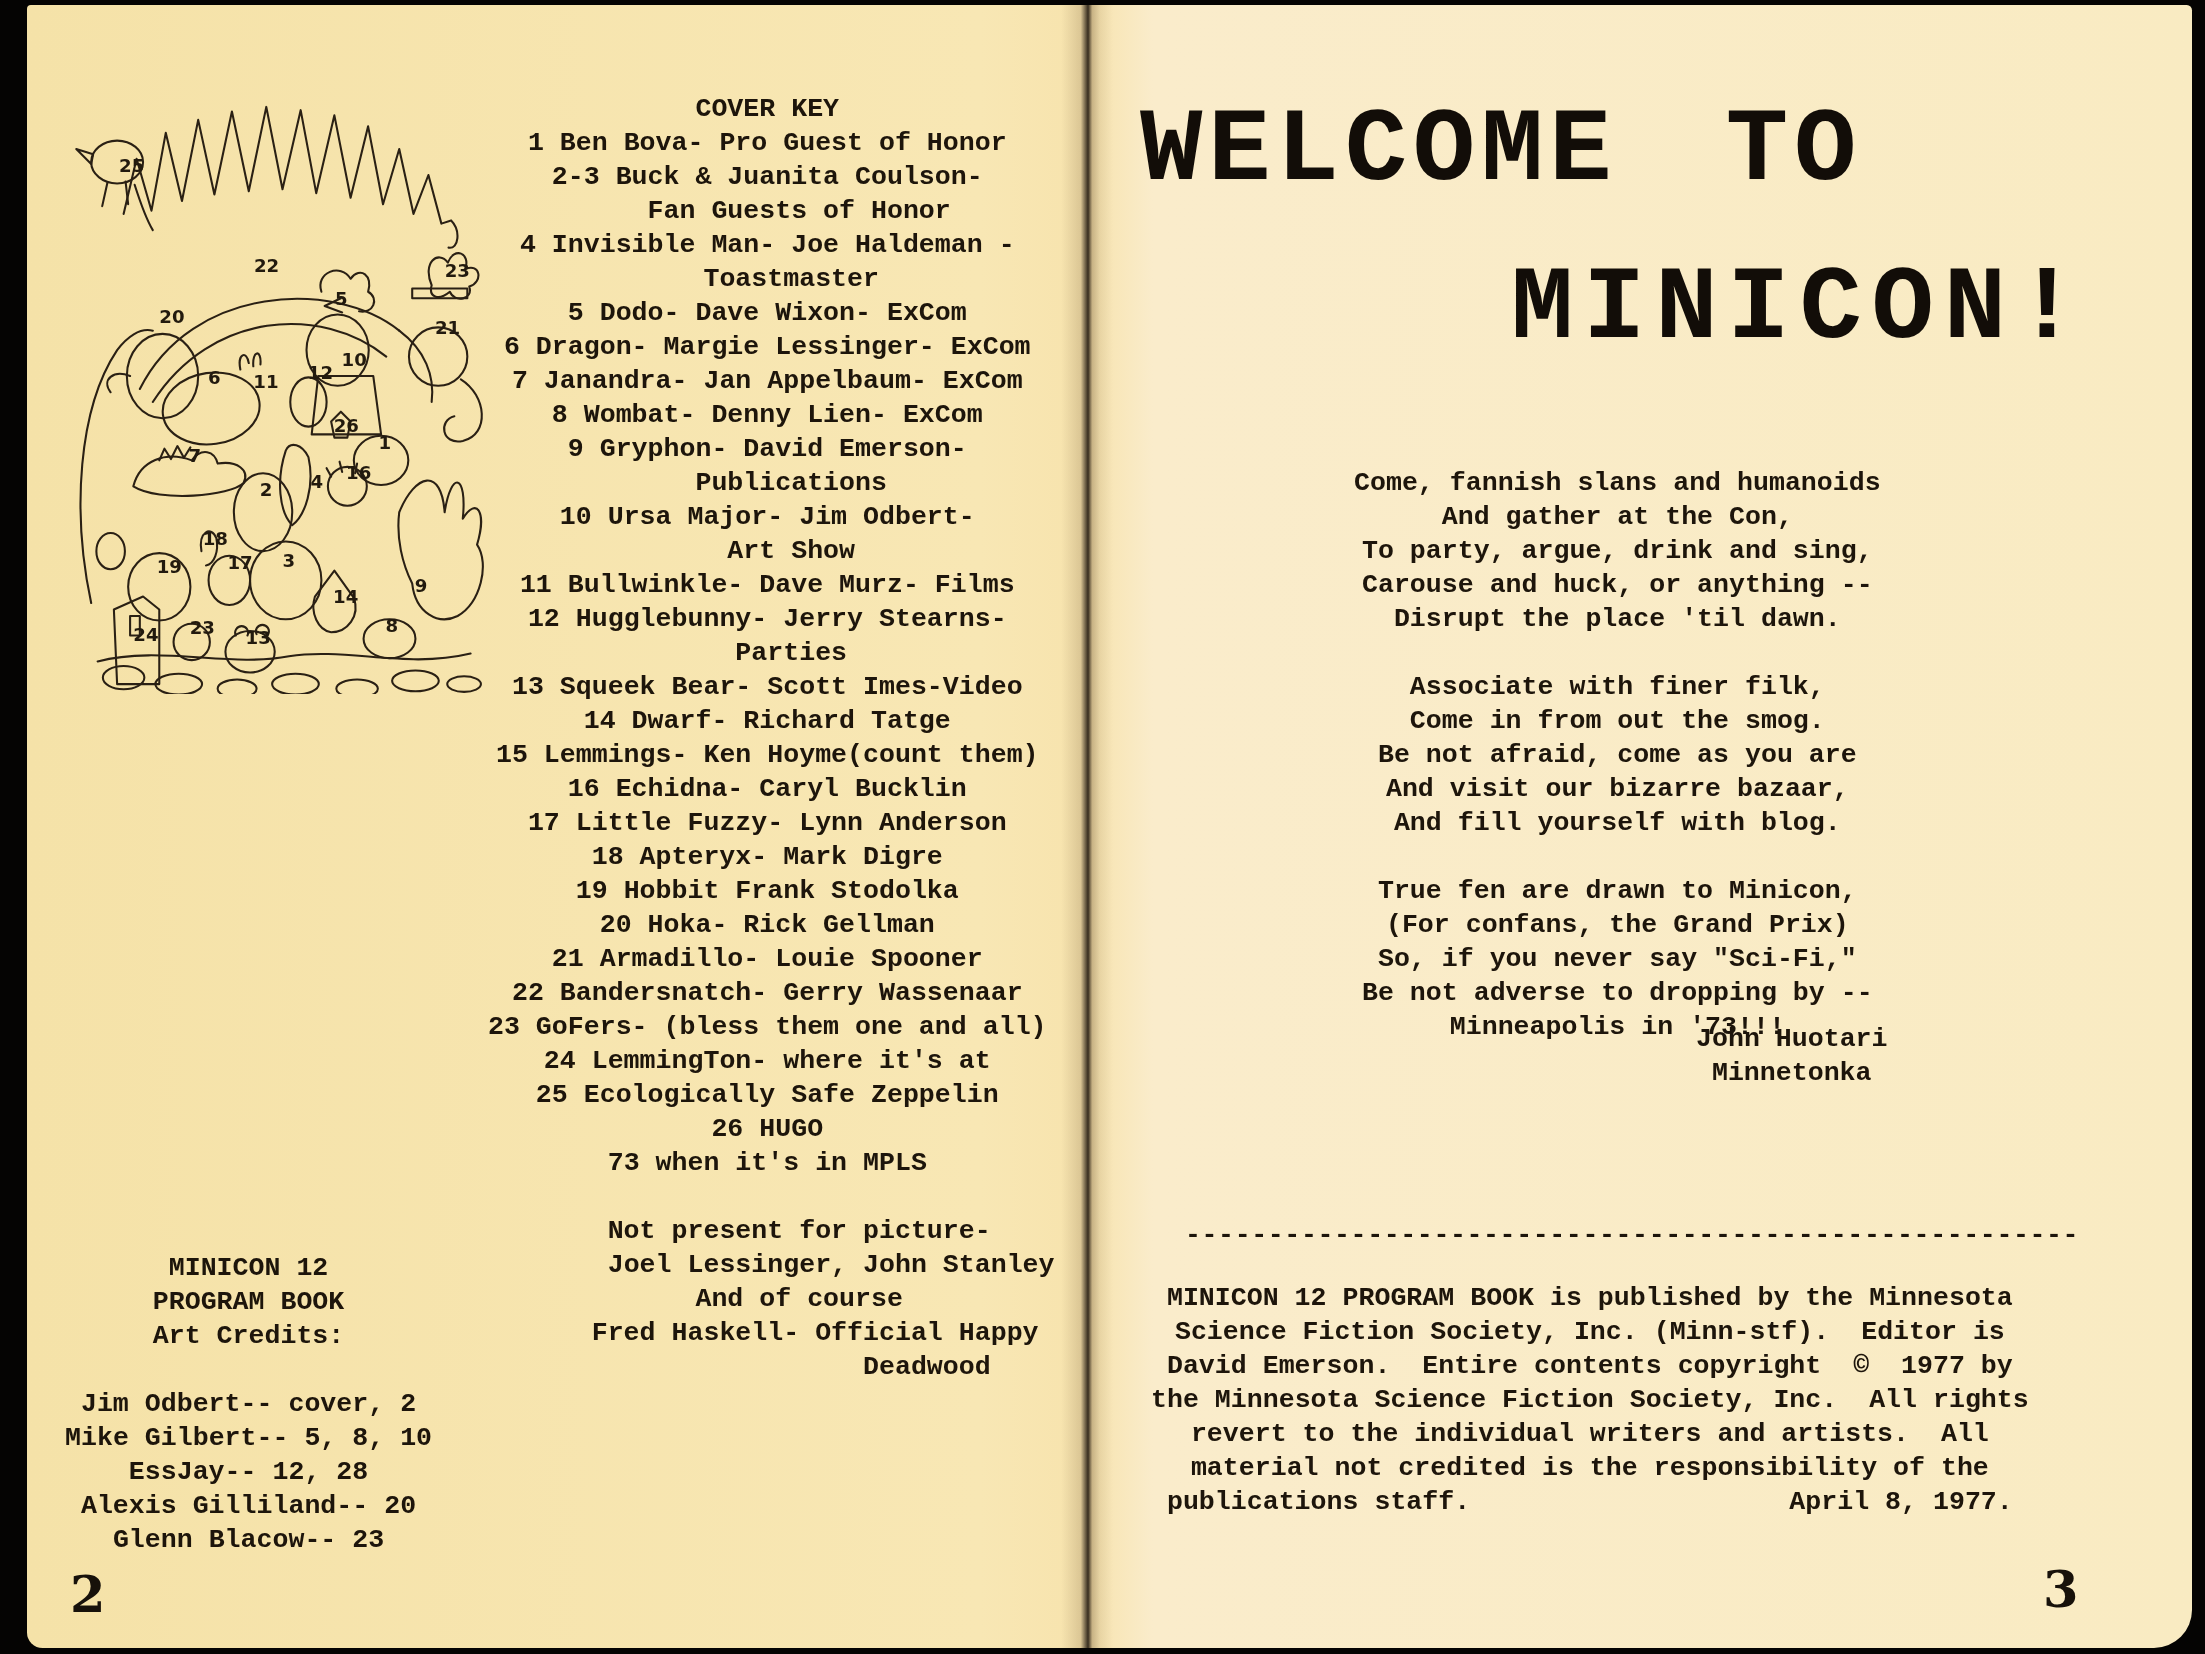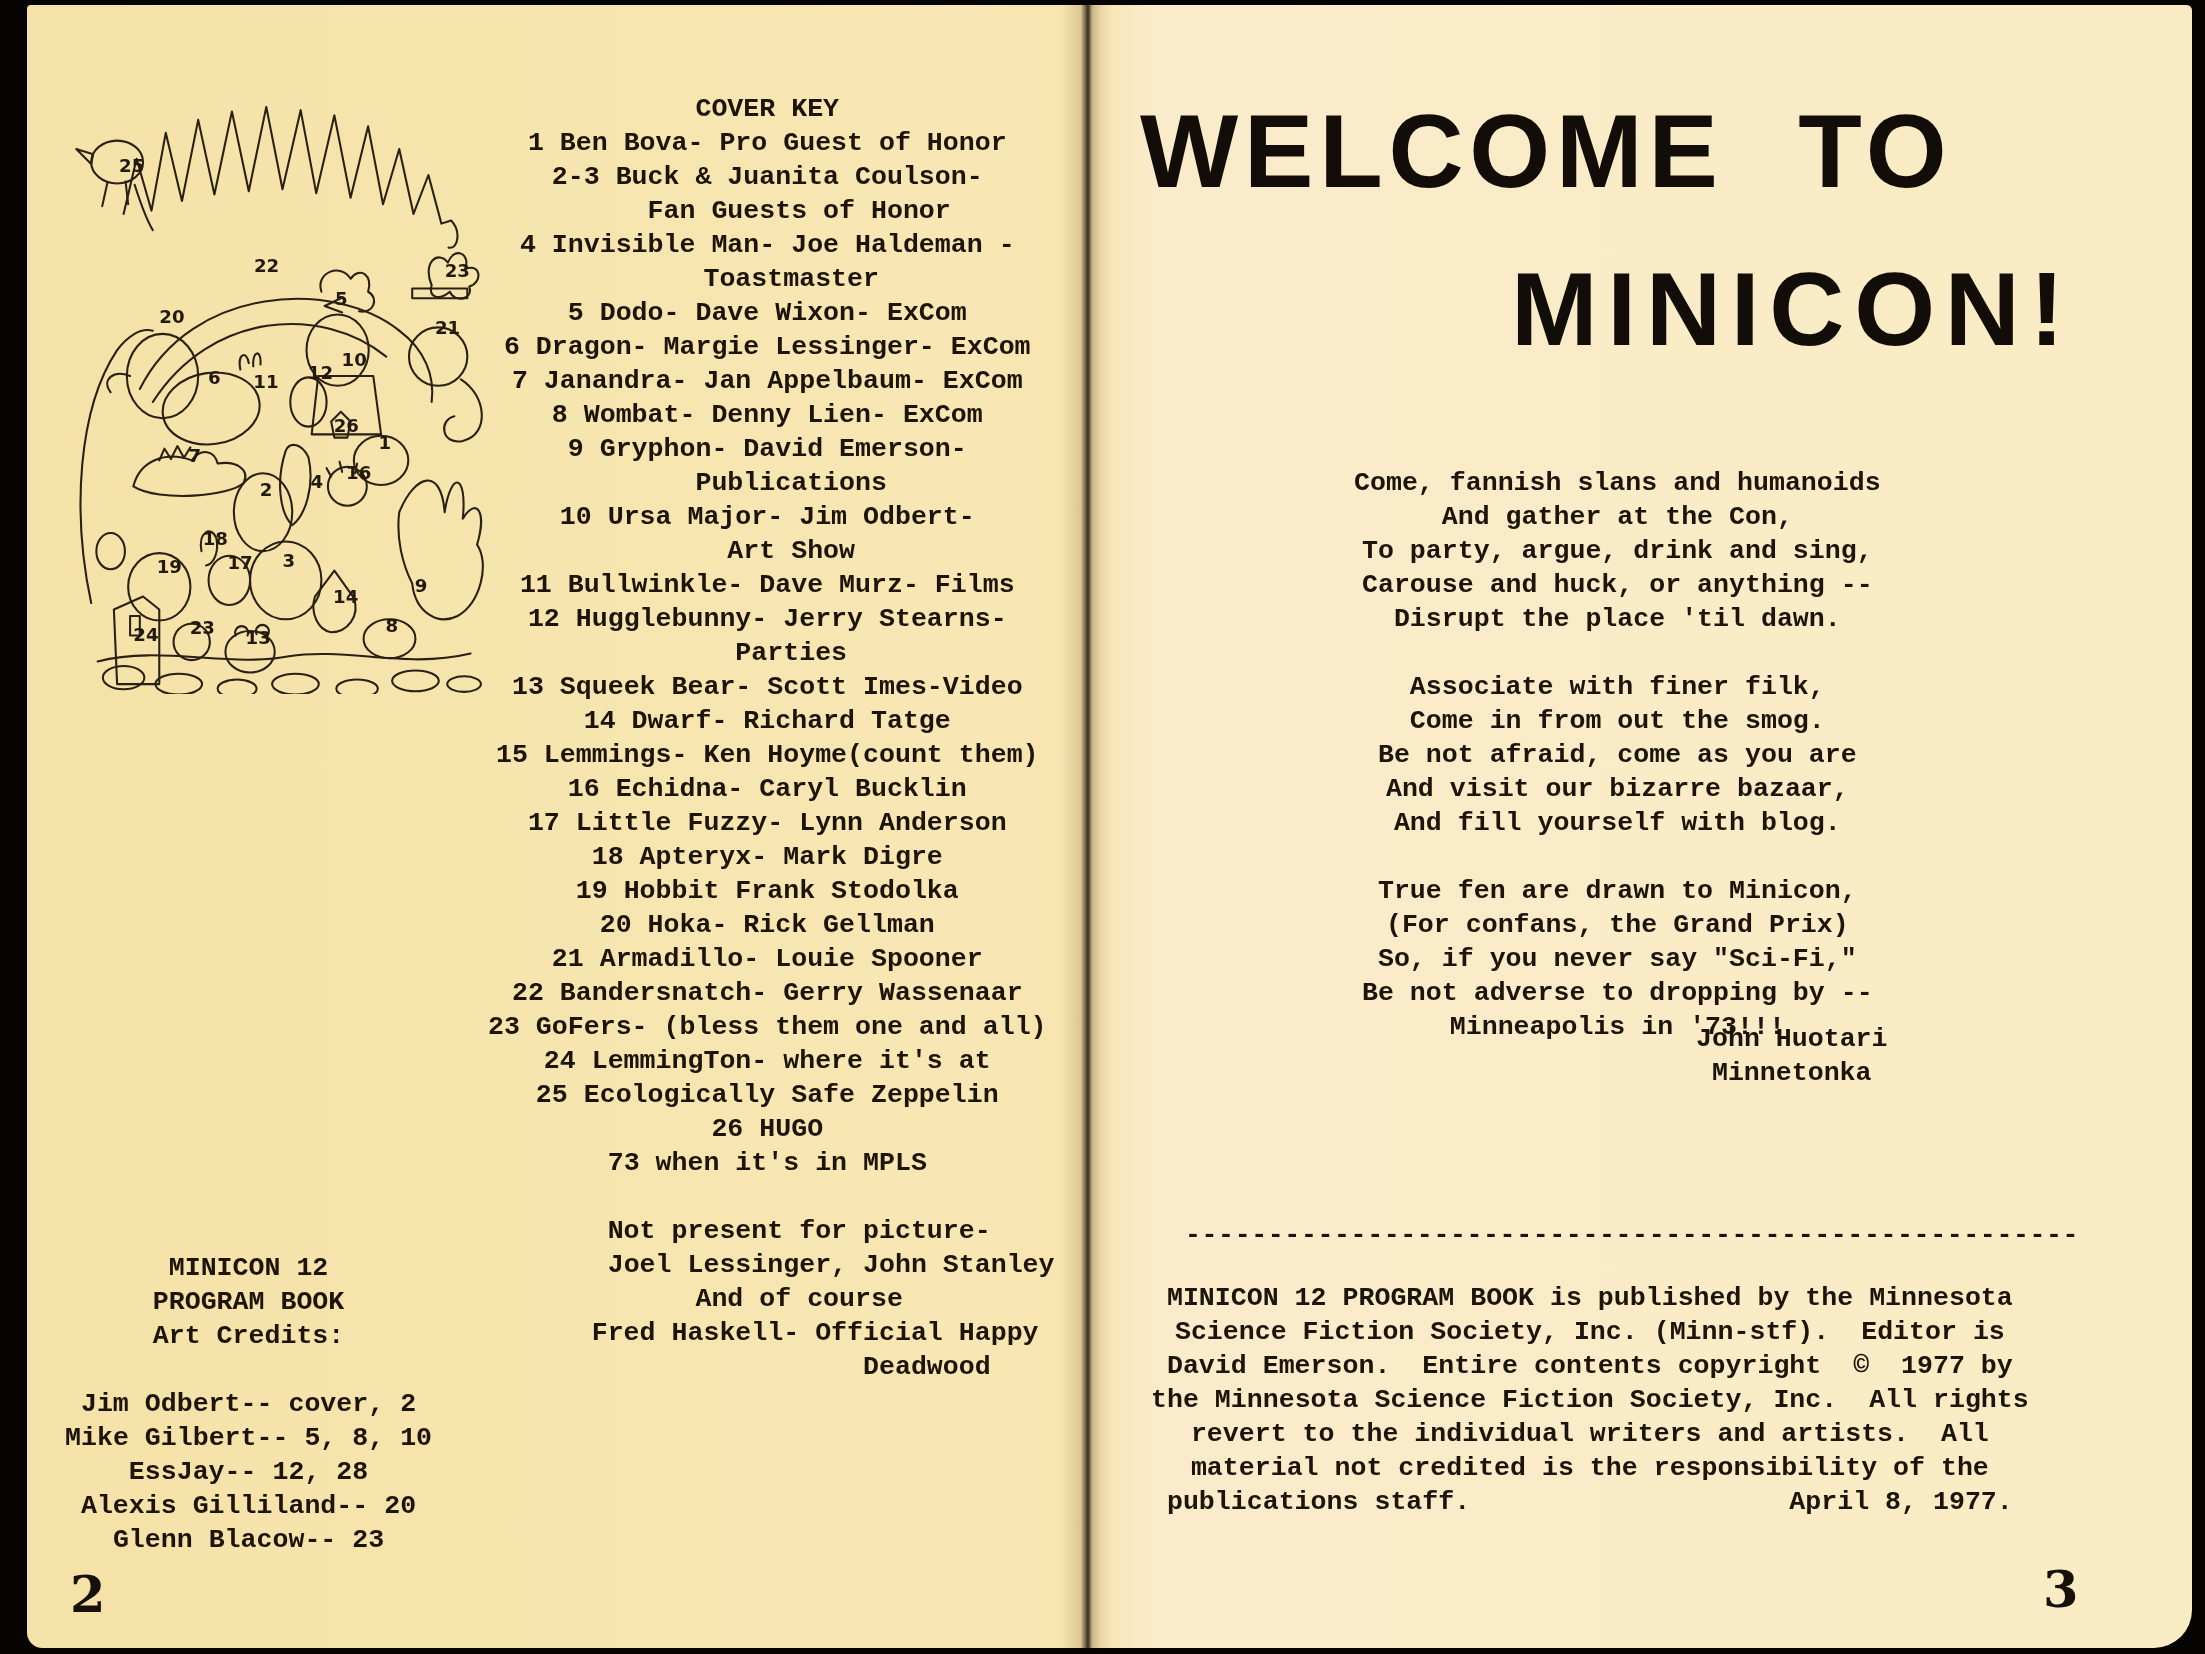--- a/index.html
+++ b/index.html
@@ -5,21 +5,21 @@
   html,body{margin:0;padding:0;background:#000;}
   #stage{position:relative;width:2205px;height:1654px;background:#050403;overflow:hidden;
          font-family:"Liberation Mono",monospace;color:#1d150b;}
   #paper{position:absolute;left:27px;top:5.2px;width:2165px;height:1643px;
          background:linear-gradient(90deg,#f5e2a8 0%,#f8e7b4 44%,#f7e3ad 49%,#faeccb 52%,#f9ebc2 100%);
          border-radius:3.9px 5.2px 38px 15.6px;}
   #gutter{position:absolute;left:1061px;top:5.2px;width:52px;height:1643px;
           background:linear-gradient(90deg,rgba(90,65,35,0) 0%,rgba(90,65,35,0.18) 38%,rgba(20,12,5,0.85) 52%,rgba(90,65,35,0.30) 60%,rgba(120,95,55,0.12) 75%,rgba(90,65,35,0) 100%);}
   .mono{position:absolute;white-space:pre;font-family:"Liberation Mono",monospace;
         font-weight:700;font-size:26.6px;line-height:34px;color:#1d150b;text-align:center;}
-  .title{position:absolute;font-family:Liberation Sans, sans-serif;font-weight:bold;color:#120d08;
+  .title{position:absolute;font-family:Liberation Mono, monospace;font-weight:bold;color:#120d08;
          font-size:104px;line-height:1;}
   #title-line1{left:1140px;top:99px;letter-spacing:5.8px;word-spacing:40px;}
   #title-line2{left:1511px;top:257px;letter-spacing:9.7px;}
   #cover-key{left:480px;top:92px;}
   #art-credits{left:65px;top:1251px;}
   #poem{left:1354px;top:428px;margin-top:38px;}
   #signature{left:1696px;top:1022px;}
   #separator{left:1185px;top:1218px;letter-spacing:0.6px;}
   #colophon{left:1151px;top:1281px;}
   .pagenum{position:absolute;font-family:"DejaVu Serif",serif;font-weight:bold;

